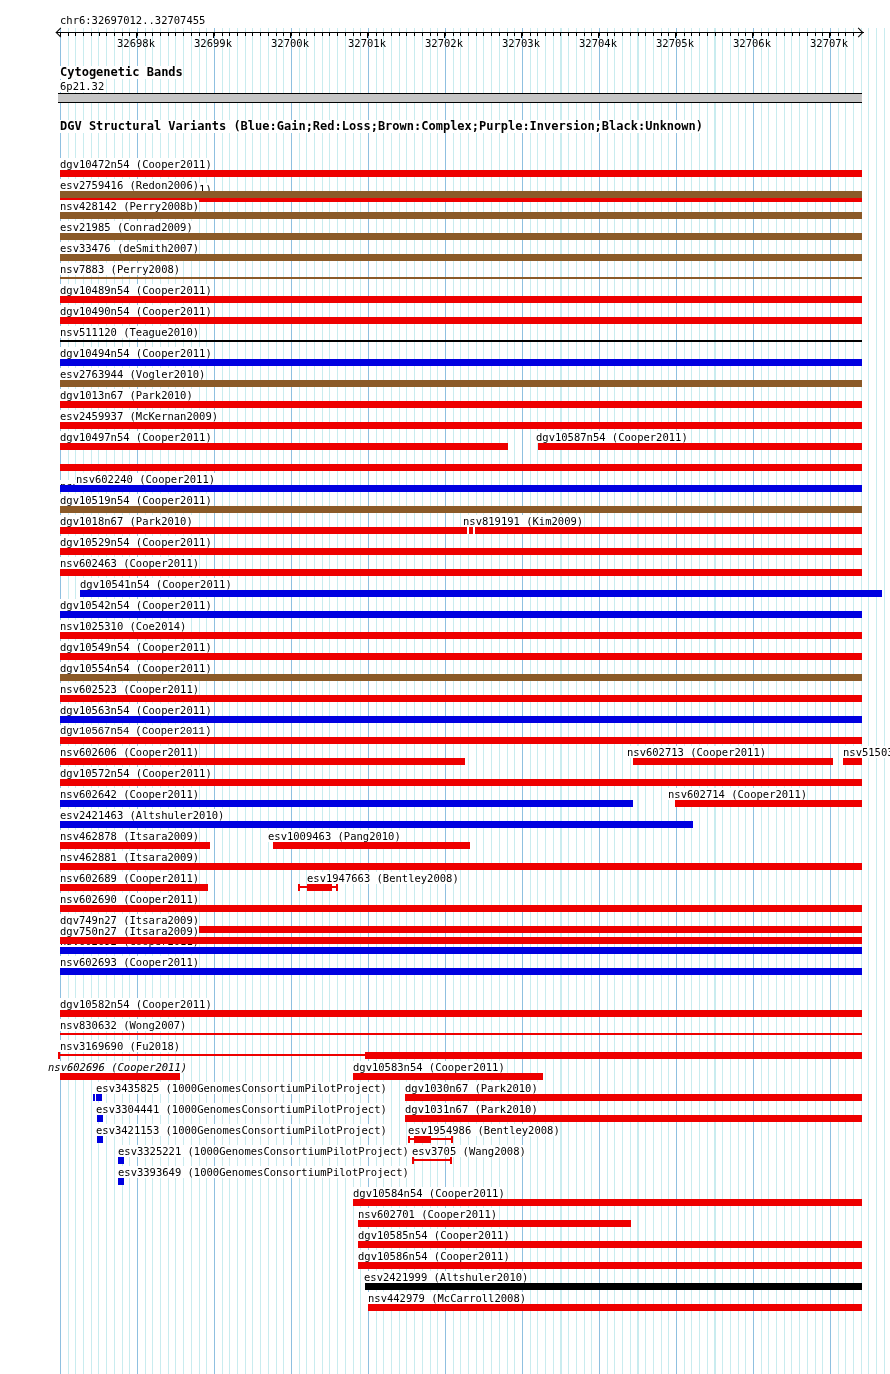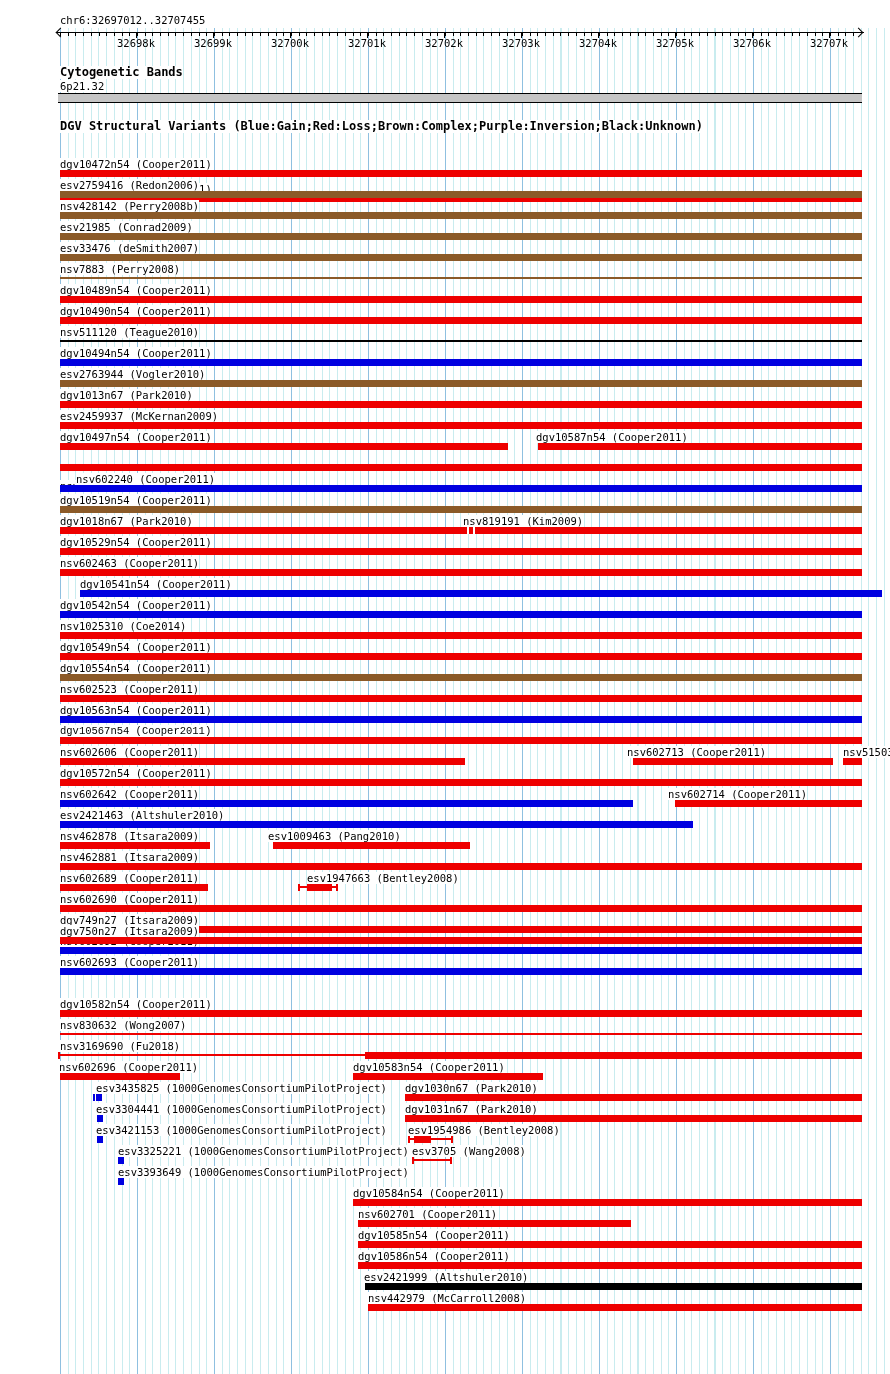--- a/index.html
+++ b/index.html
@@ -365,21 +365,21 @@
         <span class="vlabel" style="left: 60px;">nsv830632 (Wong2007)</span>
         <div class="sh sh-line" style="left: 60px; width: 802px; background: rgb(238, 0, 0);"></div>
       </div>
       <div class="row" style="top: 1040px;">
         <span class="vlabel" style="left: 60px;">nsv3169690 (Fu2018)</span>
         <div class="sh sh-tick" style="left: 58px; background: rgb(238, 0, 0);"></div>
         <div class="sh sh-line" style="left: 58px; width: 307px; background: rgb(238, 0, 0);"></div>
         <div class="sh sh-bar" style="left: 365px; width: 497px; background: rgb(238, 0, 0);"></div>
       </div>
       <div class="row" style="top: 1061px;">
-        <span class="vlabel" style="left: 59px;">nsv602696 (Cooper2011)</span>
+        <span class="vlabel" style="left: 48px; font-style: italic;">nsv602696 (Cooper2011)</span>
         <div class="sh sh-bar" style="left: 60px; width: 120px; background: rgb(238, 0, 0);"></div>
         <span class="vlabel" style="left: 353px;">dgv10583n54 (Cooper2011)</span>
         <div class="sh sh-bar" style="left: 353px; width: 190px; background: rgb(238, 0, 0);"></div>
       </div>
       <div class="row" style="top: 1082px;">
         <span class="vlabel" style="left: 96px;">esv3435825 (1000GenomesConsortiumPilotProject)</span>
         <div class="sh sh-tick" style="left: 93px; background: rgb(0, 0, 224);"></div>
         <div class="sh sh-box" style="left: 96px; width: 6px; background: rgb(0, 0, 224);"></div>
         <span class="vlabel" style="left: 405px;">dgv1030n67 (Park2010)</span>
         <div class="sh sh-bar" style="left: 405px; width: 457px; background: rgb(238, 0, 0);"></div>

